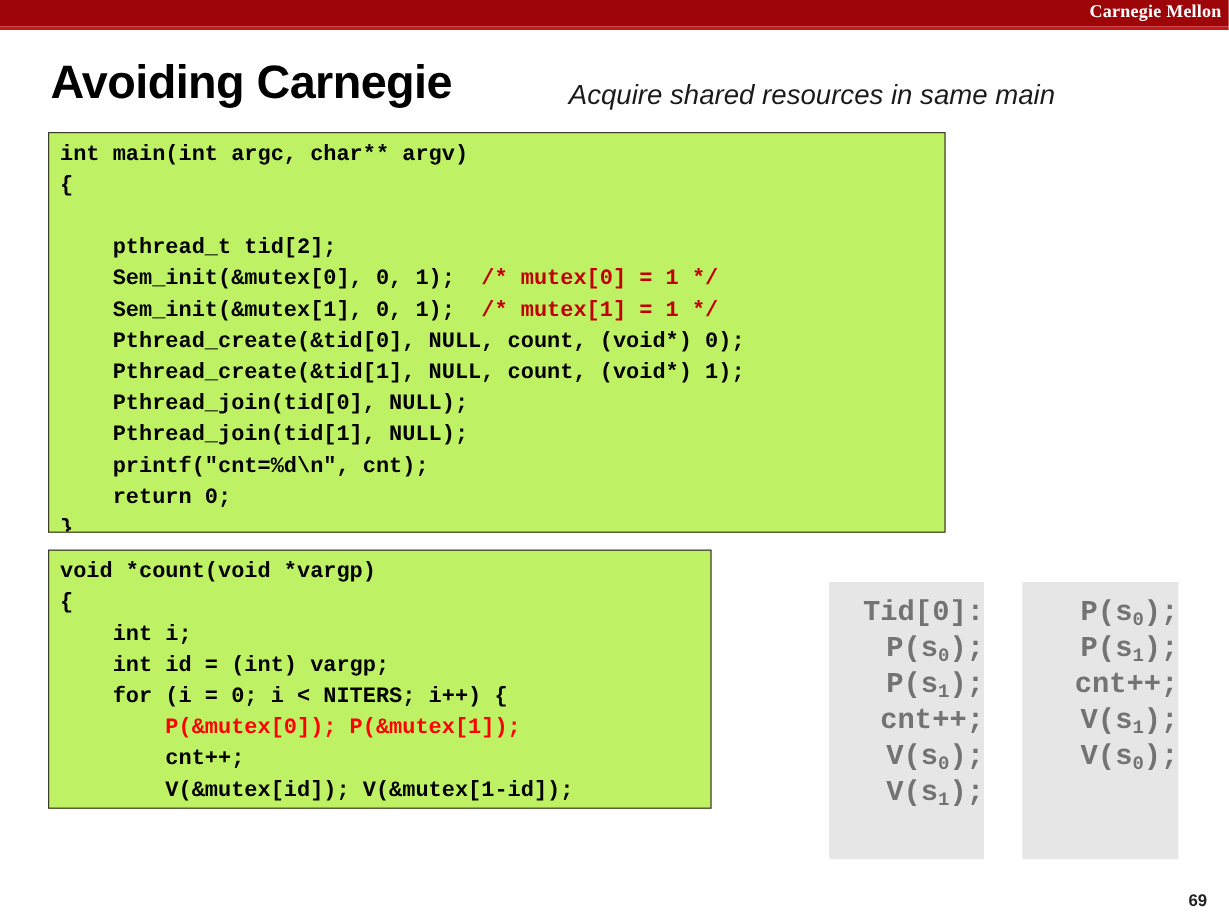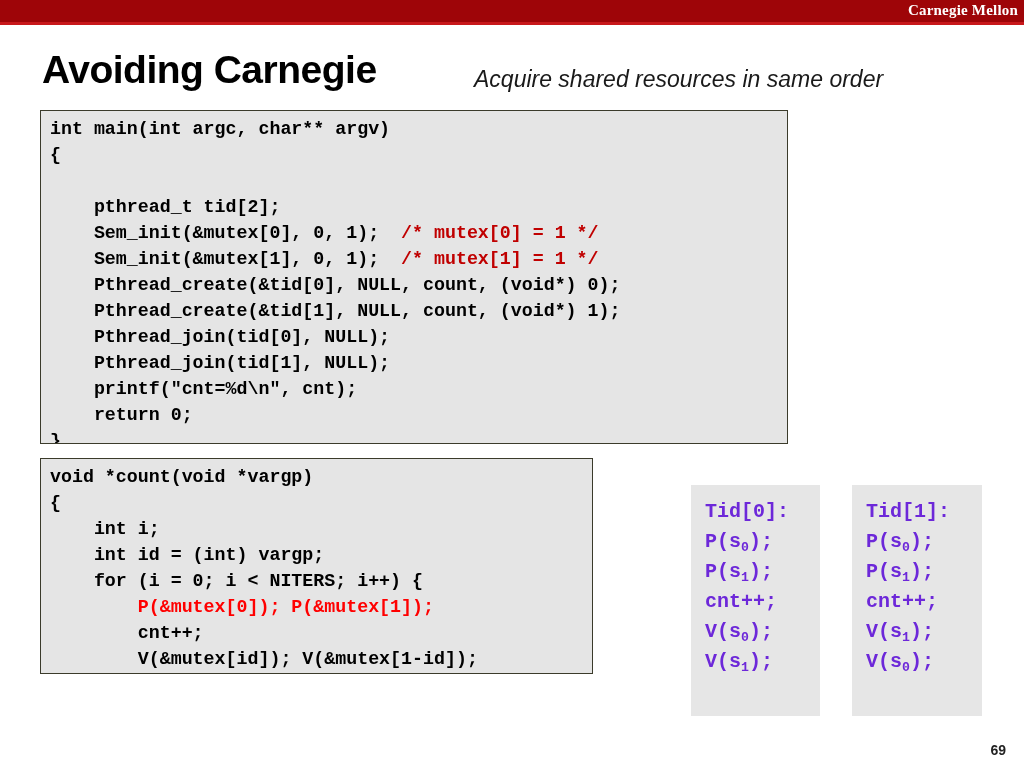--- a/index.html
+++ b/index.html
@@ -62,21 +62,21 @@
     font-size: 23px;
     font-style: italic;
     color: #1a1a1a;
     white-space: nowrap;
     line-height: 1;
   }
 
   
   .code-box {
     position: absolute;
-    background: #e5e5e5;
+    background: #bef264;
     border: 1px solid #3b3b2b;
     box-sizing: border-box;
     font-family: "Liberation Mono", "DejaVu Sans Mono", monospace;
     font-weight: bold;
     font-size: 18.3px;
     line-height: 26px;
     color: #000000;
     white-space: pre;
     overflow: hidden;
   }
@@ -97,27 +97,28 @@
   .code-line { display: block; height: 26px; }
   .cmt { color: #C00000; text-align: right; }
   .hl  { color: #FF0000; margin-top: 48px; }
 
   
   .trace-box {
     position: absolute;
     background: #E6E6E6;
     font-family: "Liberation Mono", "DejaVu Sans Mono", monospace;
     font-weight: bold;
-    font-size: 20px;
+    font-size: 24px;
     line-height: 30px;
-    color: #6d28d9;
+    color: #737373;
     box-sizing: border-box;
     padding: 12px 0 0 14px;
     white-space: pre;
     overflow: hidden;
+    text-align: right;
   }
   #trace-tid0 { left: 691px; top: 485px; width: 129px; height: 231px; }
   #trace-tid1 { left: 852px; top: 485px; width: 130px; height: 231px; }
   .trace-line { display: block; height: 30px; }
   .trace-line sub {
     font-size: 0.66em;
     vertical-align: baseline;
     position: relative;
     top: 0.28em;
   }
@@ -133,23 +134,23 @@
   }
 </style>
 </head>
 <body>
 
 <div class="banner"></div>
 <div class="banner-underline"></div>
 <div class="banner-brand">Carnegie Mellon</div>
 
 <div class="title">Avoiding Carnegie</div>
-<div class="subtitle">Acquire shared resources in same order</div>
+<div class="subtitle">Acquire shared resources in same main</div>
 
 <div class="code-box" id="code-main"><span class="code-line"><span>int main(int argc, char** argv)</span></span><span class="code-line"><span>{</span></span><span class="code-line">&nbsp;</span><span class="code-line"><span>    pthread_t tid[2];</span></span><span class="code-line"><span>    Sem_init(&amp;mutex[0], 0, 1);  </span><span class="cmt">/* mutex[0] = 1 */</span></span><span class="code-line"><span>    Sem_init(&amp;mutex[1], 0, 1);  </span><span class="cmt">/* mutex[1] = 1 */</span></span><span class="code-line"><span>    Pthread_create(&amp;tid[0], NULL, count, (void*) 0);</span></span><span class="code-line"><span>    Pthread_create(&amp;tid[1], NULL, count, (void*) 1);</span></span><span class="code-line"><span>    Pthread_join(tid[0], NULL);</span></span><span class="code-line"><span>    Pthread_join(tid[1], NULL);</span></span><span class="code-line"><span>    printf("cnt=%d\n", cnt);</span></span><span class="code-line"><span>    return 0;</span></span><span class="code-line"><span>}</span></span></div>
 
 <div class="code-box" id="code-count"><span class="code-line"><span>void *count(void *vargp)</span></span><span class="code-line"><span>{</span></span><span class="code-line"><span>    int i;</span></span><span class="code-line"><span>    int id = (int) vargp;</span></span><span class="code-line"><span>    for (i = 0; i &lt; NITERS; i++) {</span></span><span class="code-line"><span class="hl">        P(&amp;mutex[0]); P(&amp;mutex[1]);</span></span><span class="code-line"><span>        cnt++;</span></span><span class="code-line"><span>        V(&amp;mutex[id]); V(&amp;mutex[1-id]);</span></span><span class="code-line"><span>    }</span></span><span class="code-line"><span>    return NULL;</span></span><span class="code-line"><span>}</span></span></div>
 
 <div class="trace-box" id="trace-tid0"><span class="trace-line">Tid[0]:</span><span class="trace-line">P(s<sub>0</sub>);</span><span class="trace-line">P(s<sub>1</sub>);</span><span class="trace-line">cnt++;</span><span class="trace-line">V(s<sub>0</sub>);</span><span class="trace-line">V(s<sub>1</sub>);</span></div>
 
-<div class="trace-box" id="trace-tid1"><span class="trace-line">Tid[1]:</span><span class="trace-line">P(s<sub>0</sub>);</span><span class="trace-line">P(s<sub>1</sub>);</span><span class="trace-line">cnt++;</span><span class="trace-line">V(s<sub>1</sub>);</span><span class="trace-line">V(s<sub>0</sub>);</span></div>
+<div class="trace-box" id="trace-tid1"><span class="trace-line">P(s<sub>0</sub>);</span><span class="trace-line">P(s<sub>1</sub>);</span><span class="trace-line">cnt++;</span><span class="trace-line">V(s<sub>1</sub>);</span><span class="trace-line">V(s<sub>0</sub>);</span></div>
 
 <div class="page-number">69</div>
 
 </body></html>

